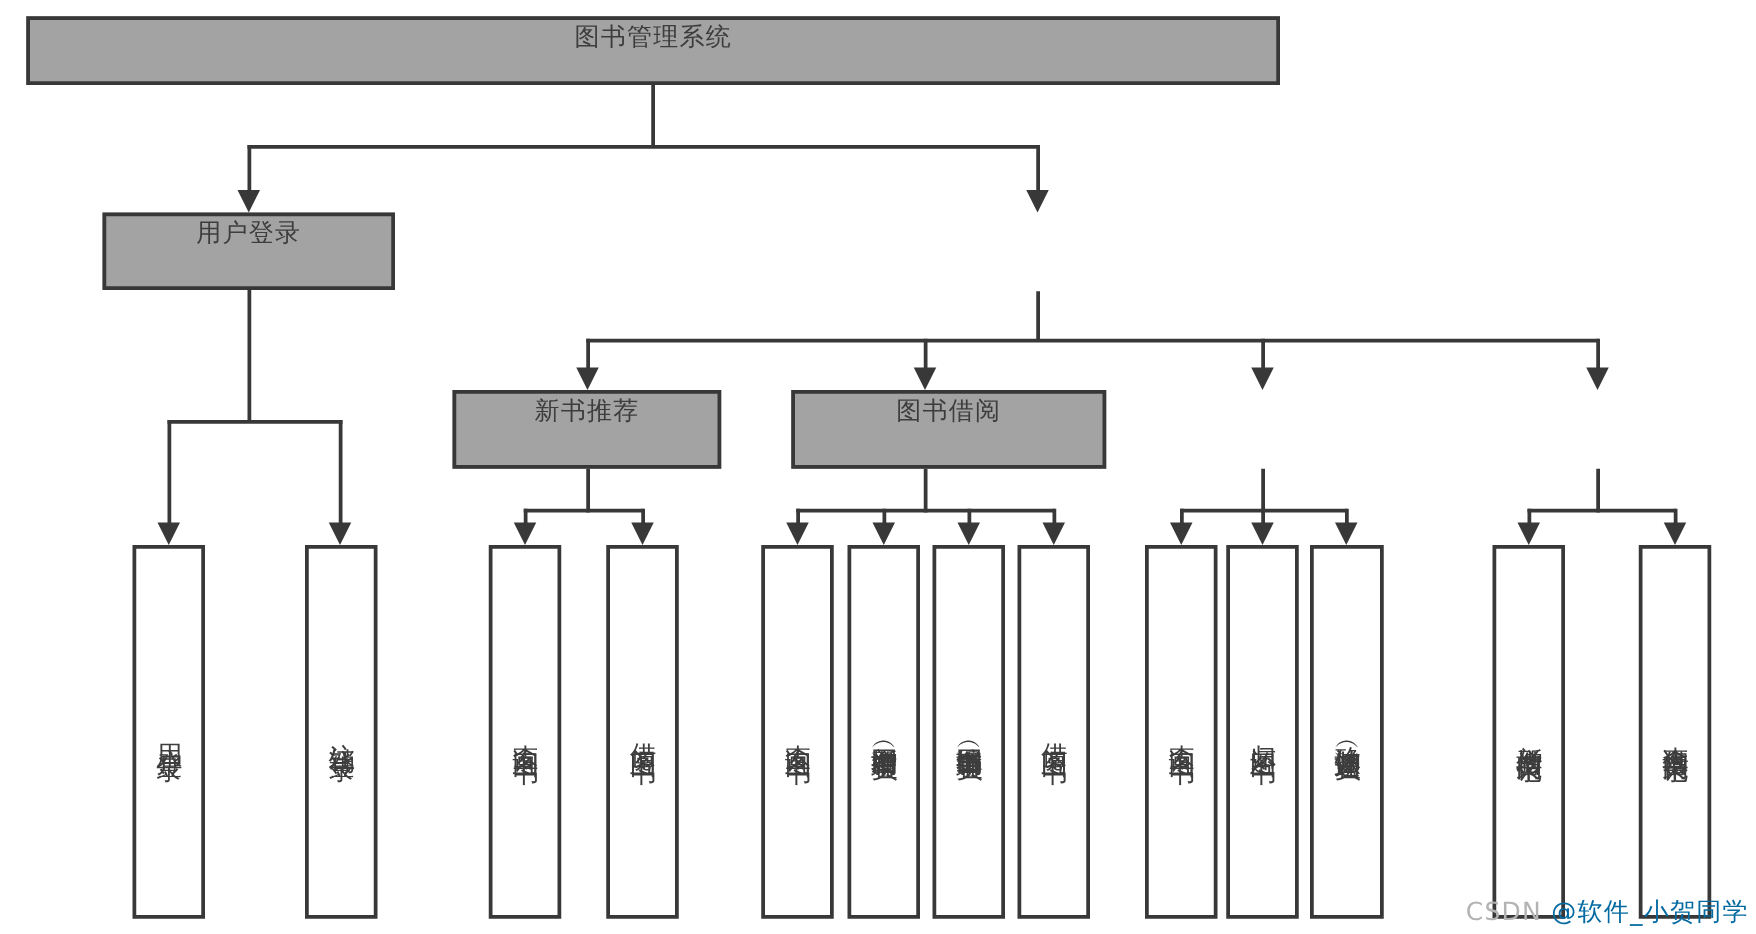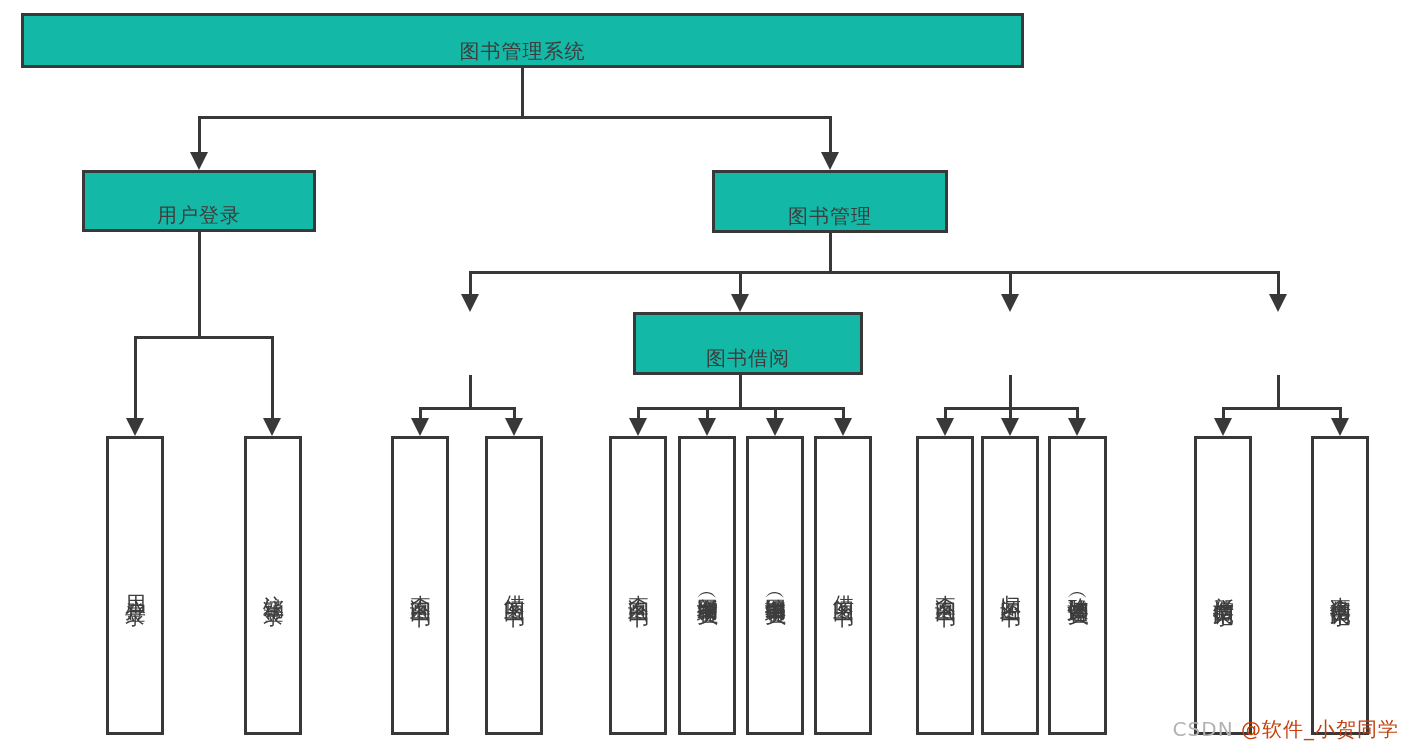--- a/index.html
+++ b/index.html
@@ -7,22 +7,22 @@
     position:relative;
     width:1405px;height:747px;
     background:#ffffff;
     font-family:"DejaVu Sans","Liberation Sans",sans-serif;
     color:#3d3d3d;
     overflow:hidden;
   }
   .box{
     position:absolute;
     border:3px solid #383838;
-    background:#14b8a6;
-    display:flex;align-items:flex-end;justify-content:center;
+    background:#a3a3a3;
+    display:flex;align-items:flex-start;justify-content:center;
     box-sizing:border-box;
     font-size:20px;
     letter-spacing:1px;
   }
   .vbox{
     position:absolute;
     border:3px solid #383838;
     background:#ffffff;
     display:flex;align-items:center;justify-content:center;
     box-sizing:border-box;
@@ -40,64 +40,64 @@
     position:absolute;width:0;height:0;
     border-left:9px solid transparent;
     border-right:9px solid transparent;
     border-top:18px solid #383838;
   }
   .watermark{
     position:absolute;right:6px;bottom:4px;
     font-size:20px;letter-spacing:1px;white-space:nowrap;
   }
   .wm-gray{color:#b3b3b3;}
-  .wm-red{color:#c2410c;}
+  .wm-red{color:#0369a1;}
 </style>
 </head>
 <body>
 
 <div class="canvas">
 
   <div class="box" style="left:21px;top:13px;width:1003px;height:55px;">
     <span>图书管理系统</span>
   </div>
 
   <div class="vline" style="left:521px;top:68px;height:50px;"></div>
   <div class="hline" style="left:198px;top:116px;width:634px;"></div>
   <div class="vline" style="left:198px;top:116px;height:38px;"></div>
   <div class="arrow" style="left:190px;top:152px;"></div>
   <div class="vline" style="left:829px;top:116px;height:38px;"></div>
   <div class="arrow" style="left:821px;top:152px;"></div>
 
   <div class="box" style="left:82px;top:170px;width:234px;height:62px;">
     <span>用户登录</span>
   </div>
-  <div class="box" style="left:712px;top:170px;width:236px;height:63px;">
-    <span>图书管理</span>
-  </div>
 
   <div class="vline" style="left:198px;top:232px;height:106px;"></div>
   <div class="hline" style="left:134px;top:336px;width:140px;"></div>
   <div class="vline" style="left:134px;top:336px;height:84px;"></div>
   <div class="arrow" style="left:126px;top:418px;"></div>
   <div class="vline" style="left:271px;top:336px;height:84px;"></div>
   <div class="arrow" style="left:263px;top:418px;"></div>
 
   <div class="vline" style="left:829px;top:233px;height:40px;"></div>
   <div class="hline" style="left:469px;top:271px;width:810px;"></div>
   <div class="vline" style="left:469px;top:271px;height:25px;"></div>
   <div class="arrow" style="left:461px;top:294px;"></div>
   <div class="vline" style="left:739px;top:271px;height:25px;"></div>
   <div class="arrow" style="left:731px;top:294px;"></div>
   <div class="vline" style="left:1009px;top:271px;height:25px;"></div>
   <div class="arrow" style="left:1001px;top:294px;"></div>
   <div class="vline" style="left:1277px;top:271px;height:25px;"></div>
   <div class="arrow" style="left:1269px;top:294px;"></div>
 
-  <div class="box" style="left:633px;top:312px;width:230px;height:63px;">
+  <div class="box" style="left:362px;top:312px;width:215px;height:63px;">
+    <span>新书推荐</span>
+  </div>
+  <div class="box" style="left:633px;top:312px;width:252px;height:63px;">
     <span>图书借阅</span>
   </div>
 
   <div class="vline" style="left:469px;top:375px;height:35px;"></div>
   <div class="hline" style="left:419px;top:407px;width:96px;"></div>
   <div class="vline" style="left:419px;top:407px;height:15px;"></div>
   <div class="arrow" style="left:411px;top:418px;"></div>
   <div class="vline" style="left:513px;top:407px;height:15px;"></div>
   <div class="arrow" style="left:505px;top:418px;"></div>
 

